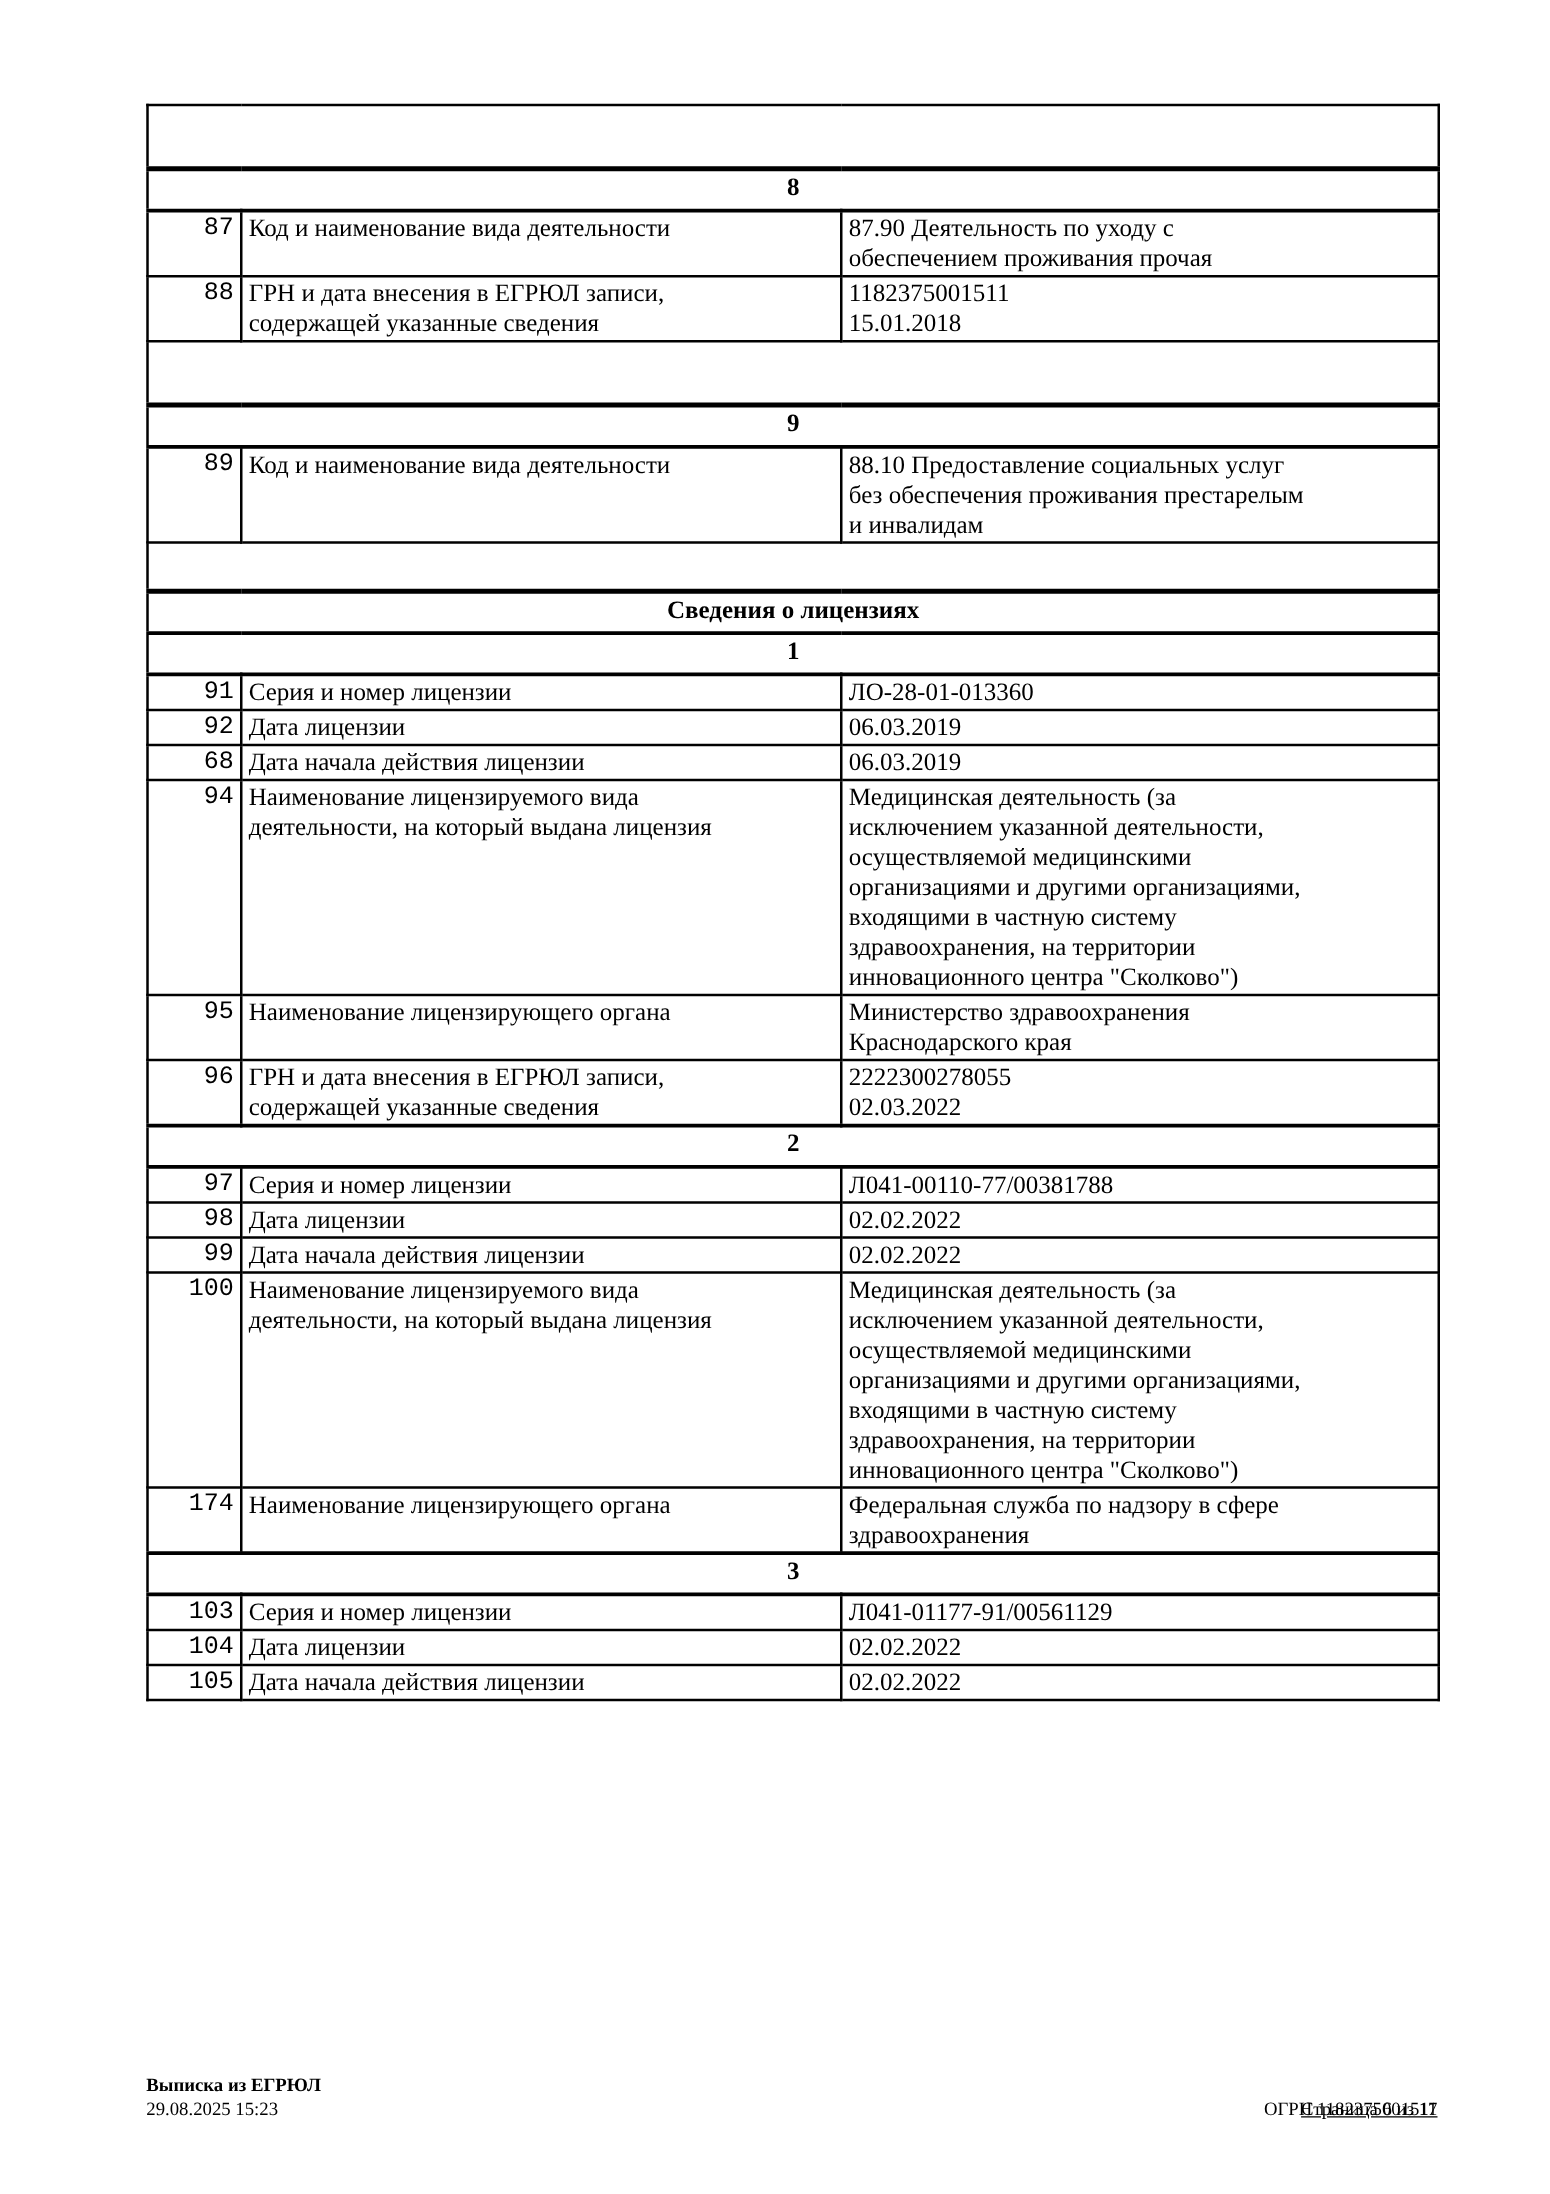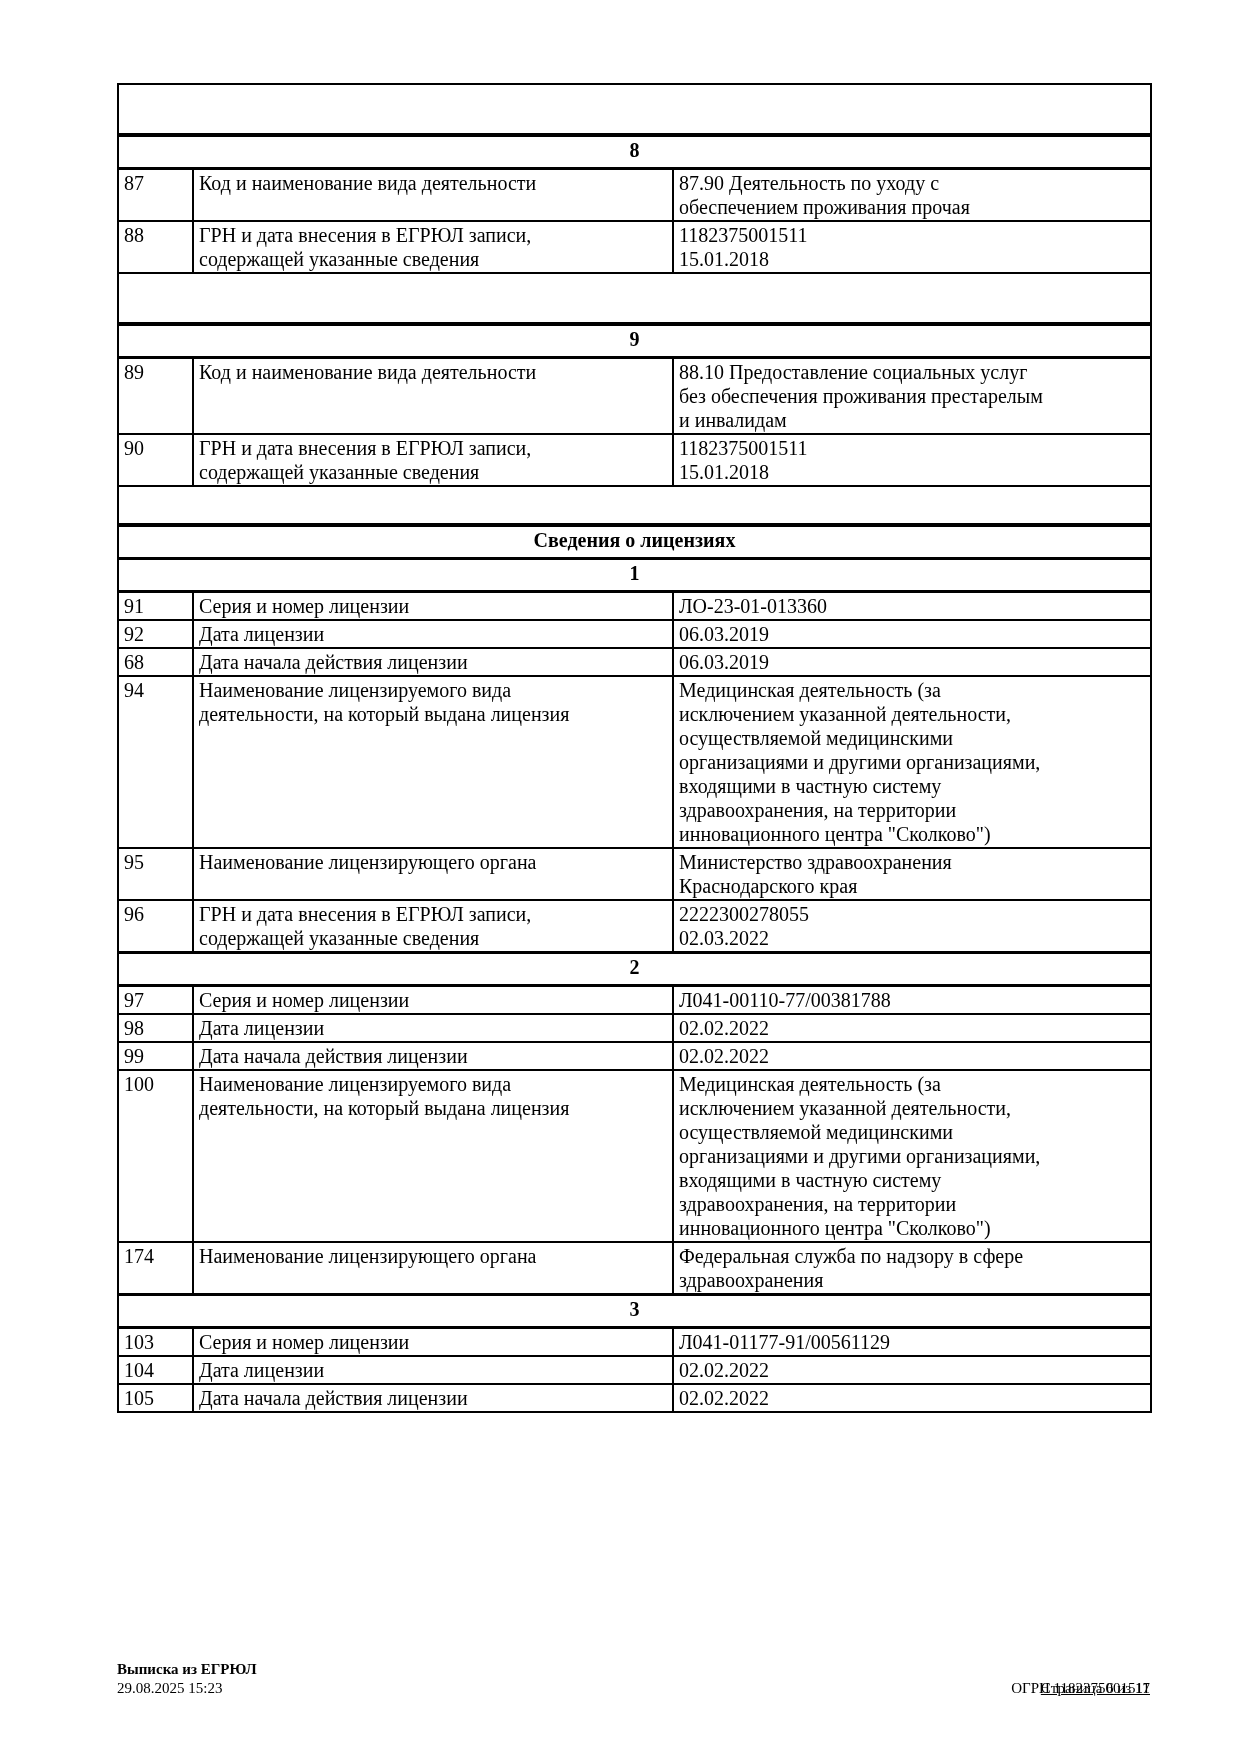--- a/index.html
+++ b/index.html
@@ -16,21 +16,21 @@
     background: #fff;
   }
   table.egrul td {
     border: 2px solid #000;
     vertical-align: top;
     font-size: 20px; line-height: 24px;
     padding: 1px 5px;
     white-space: pre-line;
     overflow: hidden;
   }
-  td.num { text-align: left; padding-left: 0; padding-right: 0; }
+  td.num { text-align: right; padding-left: 0; padding-right: 0; font-family: Liberation Mono, monospace; }
   tr.spacer td { height: 46px; border-bottom-width: 4px; }
   tr.spacer-sm td { height: 34px; border-bottom-width: 4px; }
   tr.head td {
     text-align: center; font-weight: bold;
     border-top-width: 3px; border-bottom-width: 3px;
     height: 28px; white-space: normal;
   }
   .footer {
     position: absolute; left: 117px; top: 1656px;
     width: 1033px; height: 42px;
@@ -80,43 +80,36 @@
       <tr class="head">
           <td colspan="3">9</td>
         </tr>
       <tr>
         <td class="num">89</td>
         <td>Код и наименование вида деятельности</td>
         <td>88.10 Предоставление социальных услуг
 без обеспечения проживания престарелым
 и инвалидам</td>
       </tr>
-      <tr>
-        <td class="num">90</td>
-        <td>ГРН и дата внесения в ЕГРЮЛ записи,
-содержащей указанные сведения</td>
-        <td>1182375001511
-15.01.2018</td>
-      </tr>
 
       <tr class="spacer-sm">
           <td colspan="3"></td>
         </tr>
 
       <tr class="head">
           <td colspan="3">Сведения о лицензиях</td>
         </tr>
 
       <tr class="head">
           <td colspan="3">1</td>
         </tr>
       <tr>
         <td class="num">91</td>
         <td>Серия и номер лицензии</td>
-        <td>ЛО-23-01-013360</td>
+        <td>ЛО-28-01-013360</td>
       </tr>
       <tr>
         <td class="num">92</td>
         <td>Дата лицензии</td>
         <td>06.03.2019</td>
       </tr>
       <tr>
         <td class="num">68</td>
         <td>Дата начала действия лицензии</td>
         <td>06.03.2019</td>

